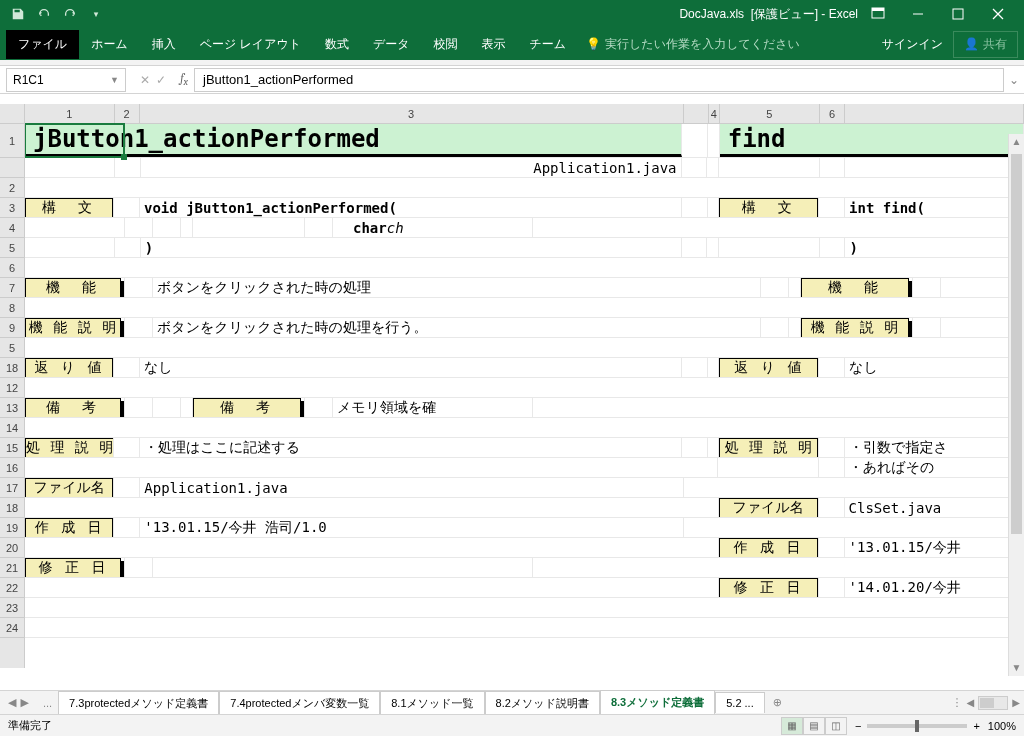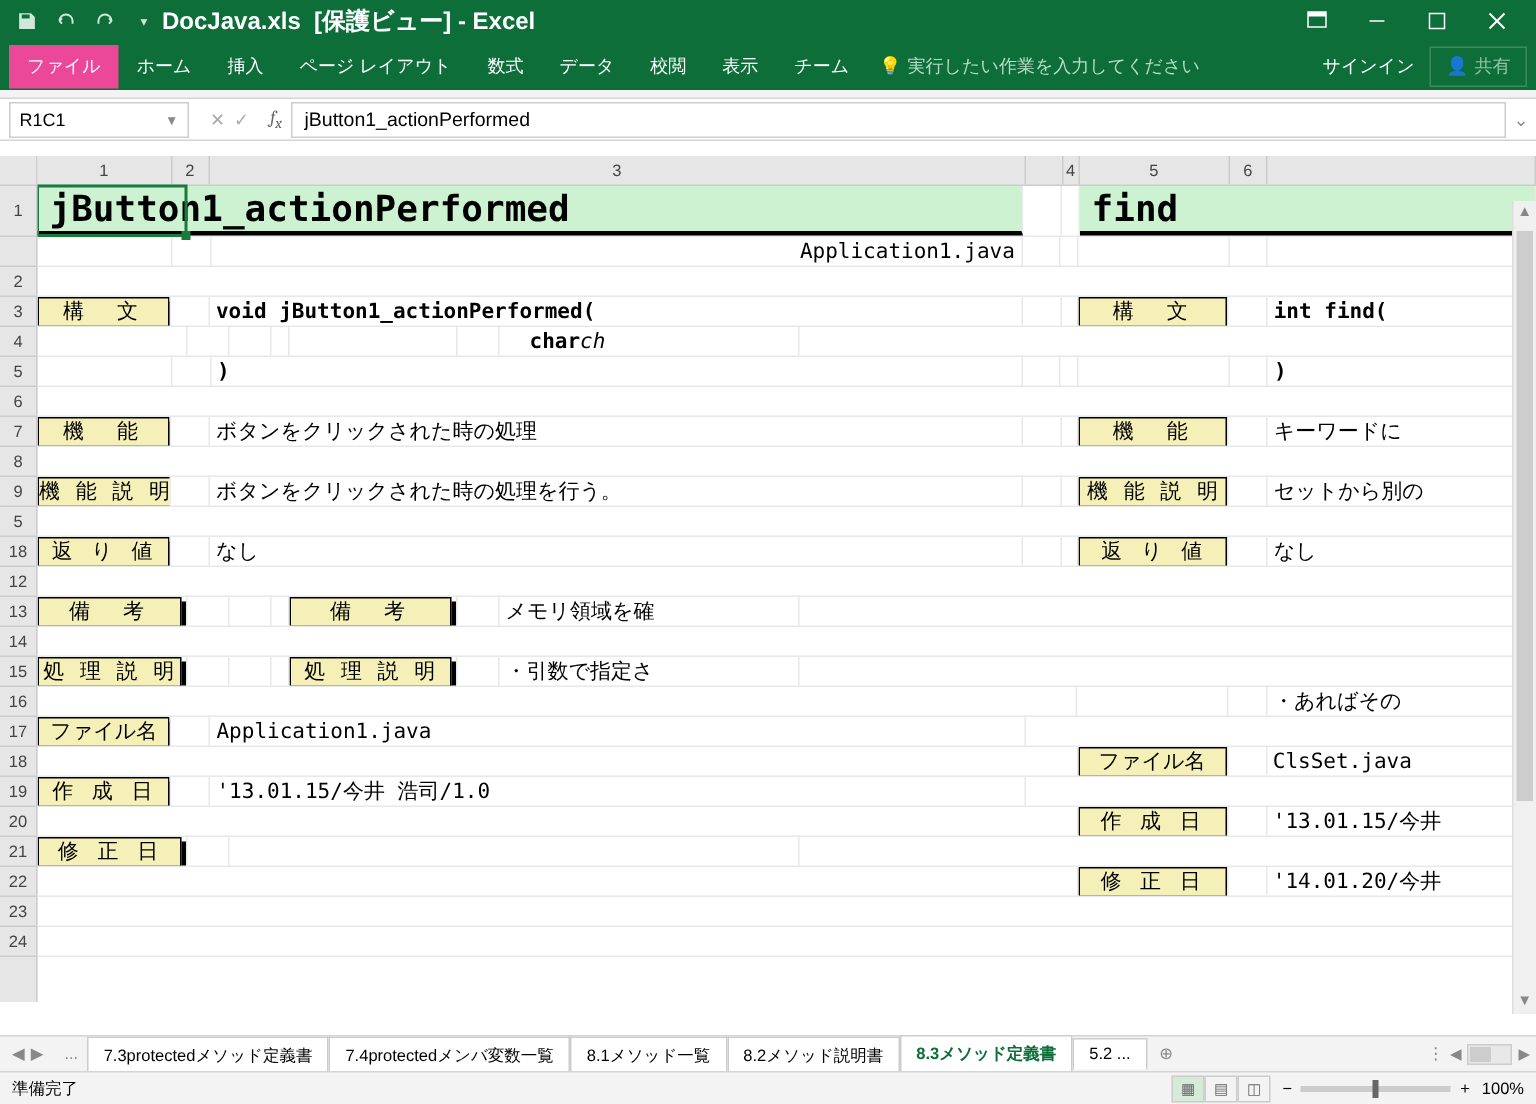--- a/index.html
+++ b/index.html
@@ -2,27 +2,27 @@
 <html><head>
 <meta charset="utf-8">
 <style>
 * { box-sizing: border-box; margin: 0; padding: 0; }
 body { font-family: "Meiryo UI", "MS Gothic", sans-serif; font-size: 12px; background: #fff; width: 1024px; height: 736px; overflow: hidden; position: relative; }
 
 .titlebar { background: #0e6e3a; height: 28px; display: flex; align-items: center; color: #fff; padding: 0 6px; }
 .titlebar .left { display: flex; gap: 2px; align-items: center; }
 .titlebar .qat-btn { width: 24px; height: 22px; display: flex; align-items: center; justify-content: center; color: #d0e8d8; cursor: pointer; }
 .titlebar .qat-btn svg { width: 14px; height: 14px; }
-.titlebar .center { flex: 1; text-align: left; font-size: 16px; color: #fff; font-weight: bold; }
+.titlebar .center { flex: 1; text-align: right; font-size: 12px; color: #fff; }
 .titlebar .right { display: flex; gap: 0; }
 .titlebar .win-btn { width: 40px; height: 28px; display: flex; align-items: center; justify-content: center; color: #fff; cursor: pointer; }
 
 .ribbon-tabs { background: #0e6e3a; height: 32px; display: flex; align-items: center; padding: 0 6px; gap: 0; color: #fff; font-size: 12px; }
 .ribbon-tabs .tab { padding: 6px 12px; cursor: pointer; }
-.ribbon-tabs .tab.file { background: #ec4899; }
+.ribbon-tabs .tab.file { background: #000000; }
 .ribbon-tabs .tellme { display: flex; align-items: center; gap: 4px; color: #b6dcc5; margin-left: 8px; }
 .ribbon-tabs .spacer { flex: 1; }
 .ribbon-tabs .signin { color: #fff; padding: 6px 10px; cursor: pointer; }
 .ribbon-tabs .share { padding: 4px 10px; border: 1px solid #3a8a5c; color: #8ec6a5; display: flex; align-items: center; gap: 4px; }
 
 .ribbon-space { background: #f3f3f3; height: 6px; border-bottom: 1px solid #d4d4d4; }
 
 .namebox-row { height: 28px; display: flex; align-items: center; background: #fff; border-bottom: 1px solid #d4d4d4; }
 .namebox { width: 120px; height: 24px; border: 1px solid #ccc; margin: 0 6px; padding: 2px 6px; display: flex; align-items: center; justify-content: space-between; font-size: 12px; }
 .namebox .dd { color: #888; font-size: 9px; }
@@ -291,40 +291,38 @@
             <div class="label-box" style="width:96px">機　能</div>
           </div>
         <div class="cell" style="width:28px"></div>
         <div class="cell mono" style="width:608px">ボタンをクリックされた時の処理</div>
         <div class="cell" style="width:28px"></div>
           <div class="cell" style="width:12px"></div>
         <div class="cell" style="width:112px;padding:0;">
             <div class="label-box" style="width:108px">機　能</div>
           </div>
         <div class="cell" style="width:28px"></div>
-        <div class="cell mono" style="width:200px">キーワードに</div>
       </div>
 
       <div class="row">
           <div class="cell" style="width:1100px"></div>
         </div>
 
       <div class="row">
         <div class="cell" style="width:100px;padding:0;">
             <div class="label-box" style="width:96px;letter-spacing:1px">機 能 説 明</div>
           </div>
         <div class="cell" style="width:28px"></div>
         <div class="cell mono" style="width:608px">ボタンをクリックされた時の処理を行う。</div>
         <div class="cell" style="width:28px"></div>
           <div class="cell" style="width:12px"></div>
         <div class="cell" style="width:112px;padding:0;">
             <div class="label-box" style="width:108px;letter-spacing:1px">機 能 説 明</div>
           </div>
         <div class="cell" style="width:28px"></div>
-        <div class="cell mono" style="width:200px">セットから別の</div>
       </div>
 
       <div class="row">
           <div class="cell" style="width:1100px"></div>
         </div>
 
       <div class="row">
         <div class="cell" style="width:100px;padding:0;">
             <div class="label-box" style="width:96px;letter-spacing:2px">返 り 値</div>
           </div>
@@ -359,20 +357,21 @@
 
       <div class="row">
           <div class="cell" style="width:1100px"></div>
         </div>
 
       <div class="row">
         <div class="cell" style="width:100px;padding:0;">
             <div class="label-box" style="width:96px;letter-spacing:1px">処 理 説 明</div>
           </div>
         <div class="cell" style="width:28px"></div>
+        <div class="cell mono" style="width:608px">・処理はここに記述する</div>
         <div class="cell" style="width:28px"></div>
           <div class="cell" style="width:12px"></div>
         <div class="cell" style="width:112px;padding:0;">
             <div class="label-box" style="width:108px;letter-spacing:1px">処 理 説 明</div>
           </div>
         <div class="cell" style="width:28px"></div>
         <div class="cell mono" style="width:200px">・引数で指定さ</div>
       </div>
 
       <div class="row">

